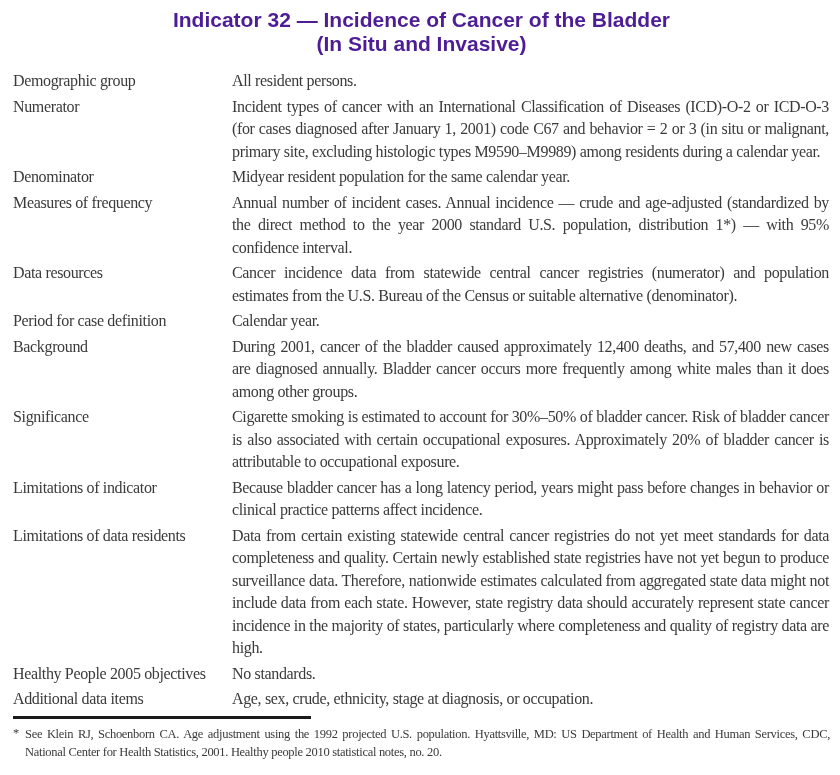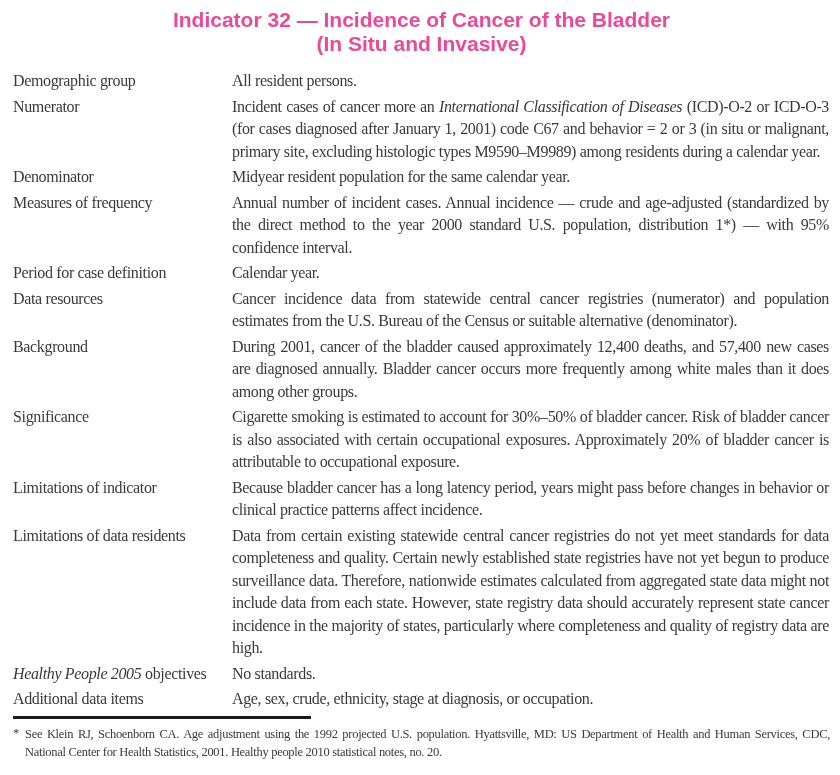--- a/index.html
+++ b/index.html
@@ -18,66 +18,66 @@
     text-align: center; margin: 0 0 14px 0;
   }
   .rows { }
   .row {
     display: flex;
     margin-bottom: 3px;
     font-size: 16px; line-height: 22.5px; letter-spacing: -0.35px;
   }
   .row .label { flex: 0 0 219px; width: 219px; }
   .row .value { flex: 1; text-align: justify; padding-right: 1px; }
-  .it { font-style: italic; }
+  .it { }
   .fnrule {
     width: 298px; height: 3px; background: #1a1a1a;
     margin: 5px 0 6px 0;
   }
   .footnote {
     position: relative; padding-left: 12px;
     font-size: 12.5px; line-height: 18px; letter-spacing: -0.3px;
     text-align: justify; color: #3a3a3a;
   }
   .fnmark { position: absolute; left: 0; top: -1px; }
 </style>
 </head>
 <body>
 
 <div class="page">
 
-  <h1 class="title" style="color: #ec4899;">
+  <h1 class="title" style="color: #4c1d95;">
     <div>Indicator 32 — Incidence of Cancer of the Bladder</div>
     <div>(In Situ and Invasive)</div>
   </h1>
 
   <div class="rows" id="rows">
       <div class="row">
         <div class="label"><span>Demographic group</span></div>
         <div class="value"><span>All resident persons.</span></div>
       </div>
       <div class="row">
         <div class="label"><span>Numerator</span></div>
-        <div class="value"><span>Incident cases of cancer more an </span><span class="it">International Classification of Diseases</span><span> (ICD)-O-2 or ICD-O-3 (for cases diagnosed after January 1, 2001) code C67 and behavior = 2 or 3 (in situ or malignant, primary site, excluding histologic types M9590–M9989) among residents during a calendar year.</span></div>
+        <div class="value"><span>Incident types of cancer with an </span><span class="it">International Classification of Diseases</span><span> (ICD)-O-2 or ICD-O-3 (for cases diagnosed after January 1, 2001) code C67 and behavior = 2 or 3 (in situ or malignant, primary site, excluding histologic types M9590–M9989) among residents during a calendar year.</span></div>
       </div>
       <div class="row">
         <div class="label"><span>Denominator</span></div>
         <div class="value"><span>Midyear resident population for the same calendar year.</span></div>
       </div>
       <div class="row">
         <div class="label"><span>Measures of frequency</span></div>
         <div class="value"><span>Annual number of incident cases. Annual incidence — crude and age-adjusted (standardized by the direct method to the year 2000 standard U.S. population, distribution 1*) — with 95% confidence interval.</span></div>
       </div>
       <div class="row">
+        <div class="label"><span>Data resources</span></div>
+        <div class="value"><span>Cancer incidence data from statewide central cancer registries (numerator) and population estimates from the U.S. Bureau of the Census or suitable alternative (denominator).</span></div>
+      </div>
+      <div class="row">
         <div class="label"><span>Period for case definition</span></div>
         <div class="value"><span>Calendar year.</span></div>
-      </div>
-      <div class="row">
-        <div class="label"><span>Data resources</span></div>
-        <div class="value"><span>Cancer incidence data from statewide central cancer registries (numerator) and population estimates from the U.S. Bureau of the Census or suitable alternative (denominator).</span></div>
       </div>
       <div class="row">
         <div class="label"><span>Background</span></div>
         <div class="value"><span>During 2001, cancer of the bladder caused approximately 12,400 deaths, and 57,400 new cases are diagnosed annually. Bladder cancer occurs more frequently among white males than it does among other groups.</span></div>
       </div>
       <div class="row">
         <div class="label"><span>Significance</span></div>
         <div class="value"><span>Cigarette smoking is estimated to account for 30%–50% of bladder cancer. Risk of bladder cancer is also associated with certain occupational exposures. Approximately 20% of bladder cancer is attributable to occupational exposure.</span></div>
       </div>
       <div class="row">

